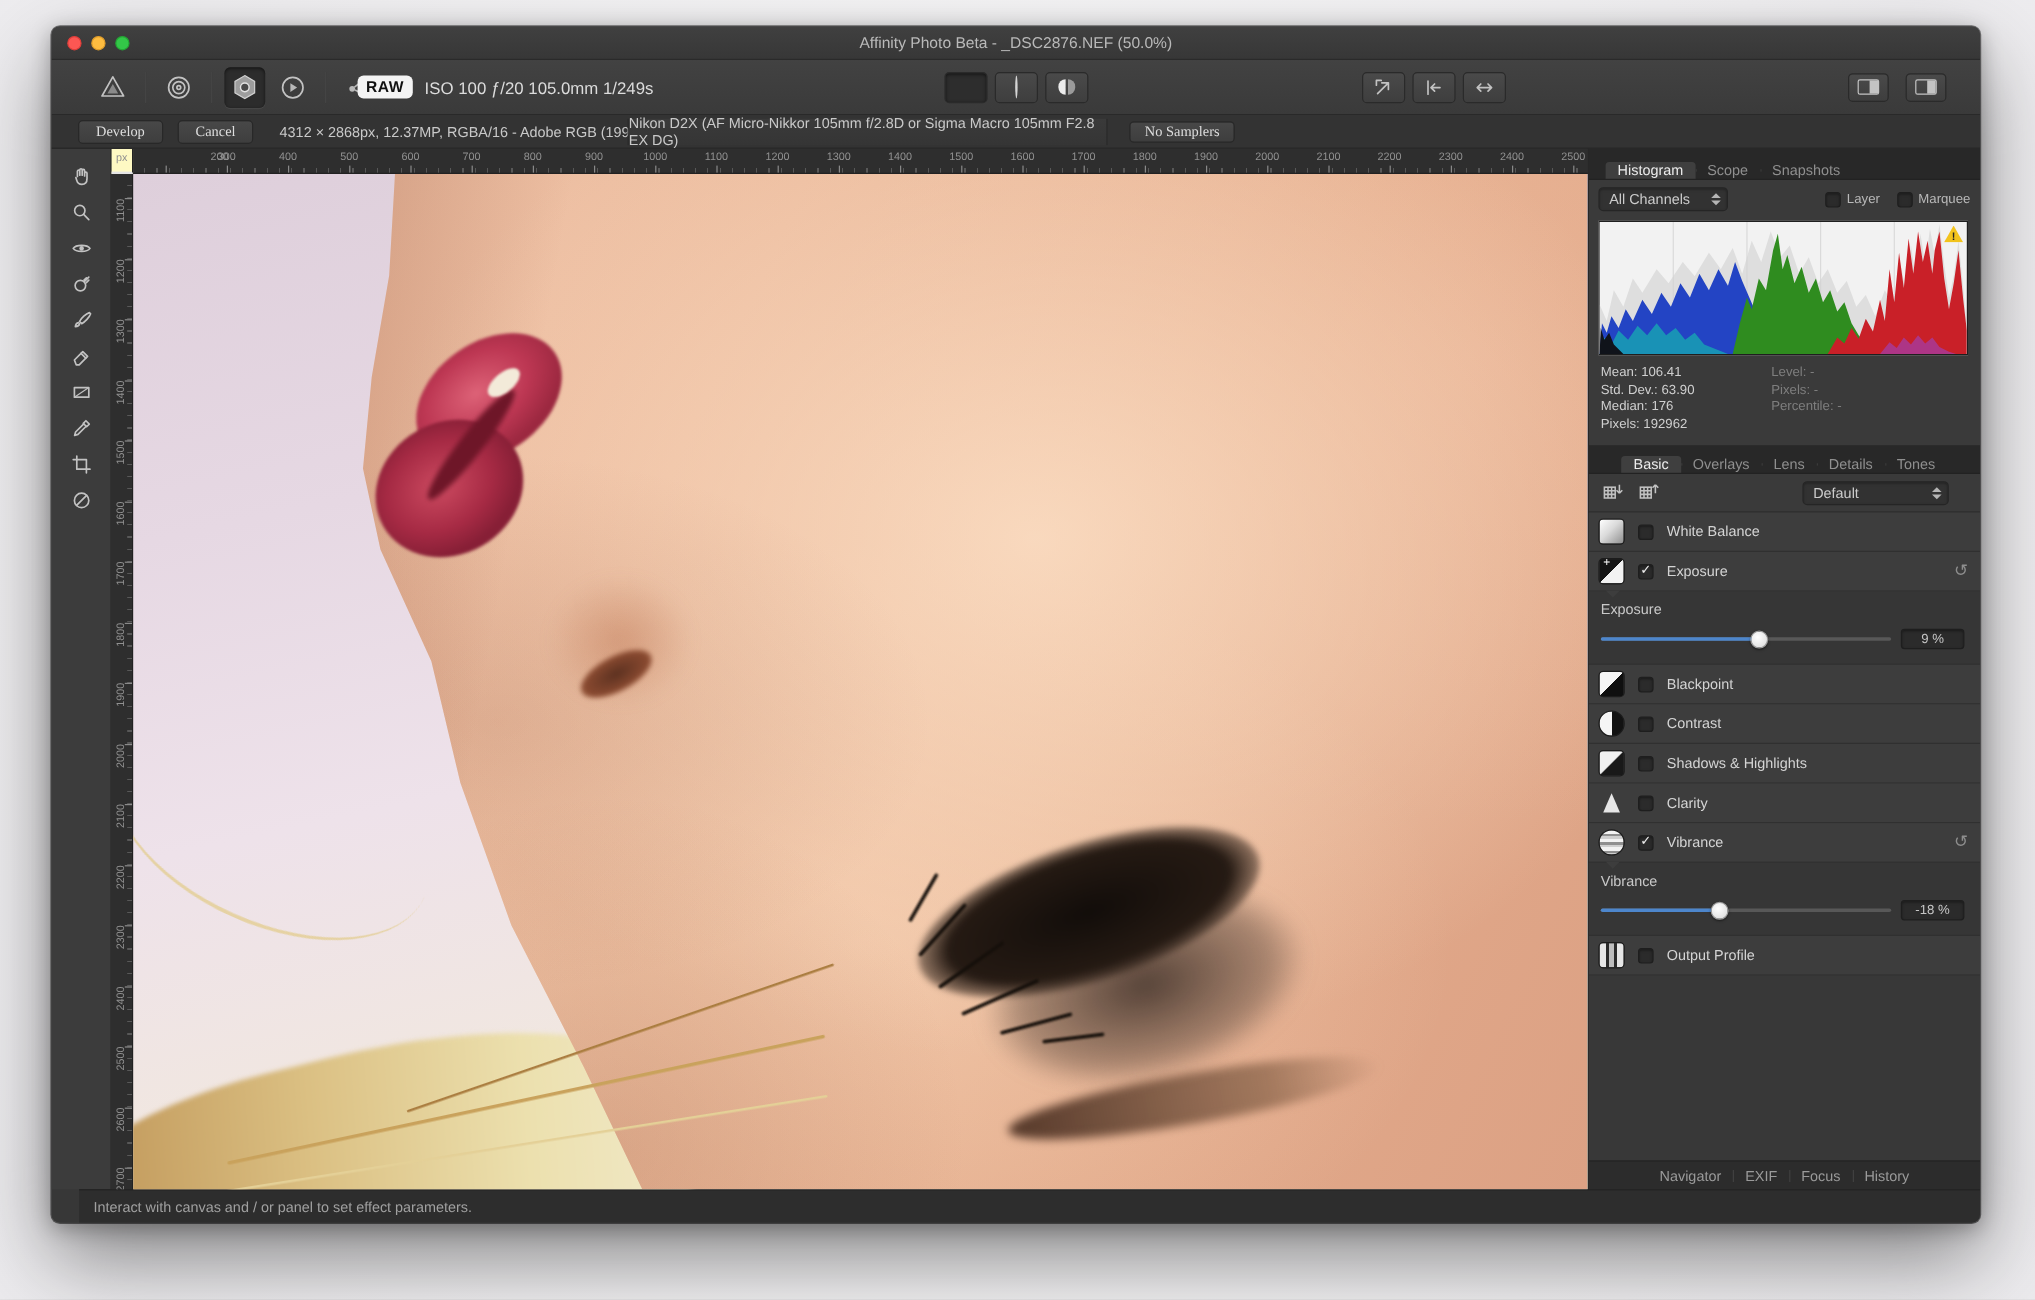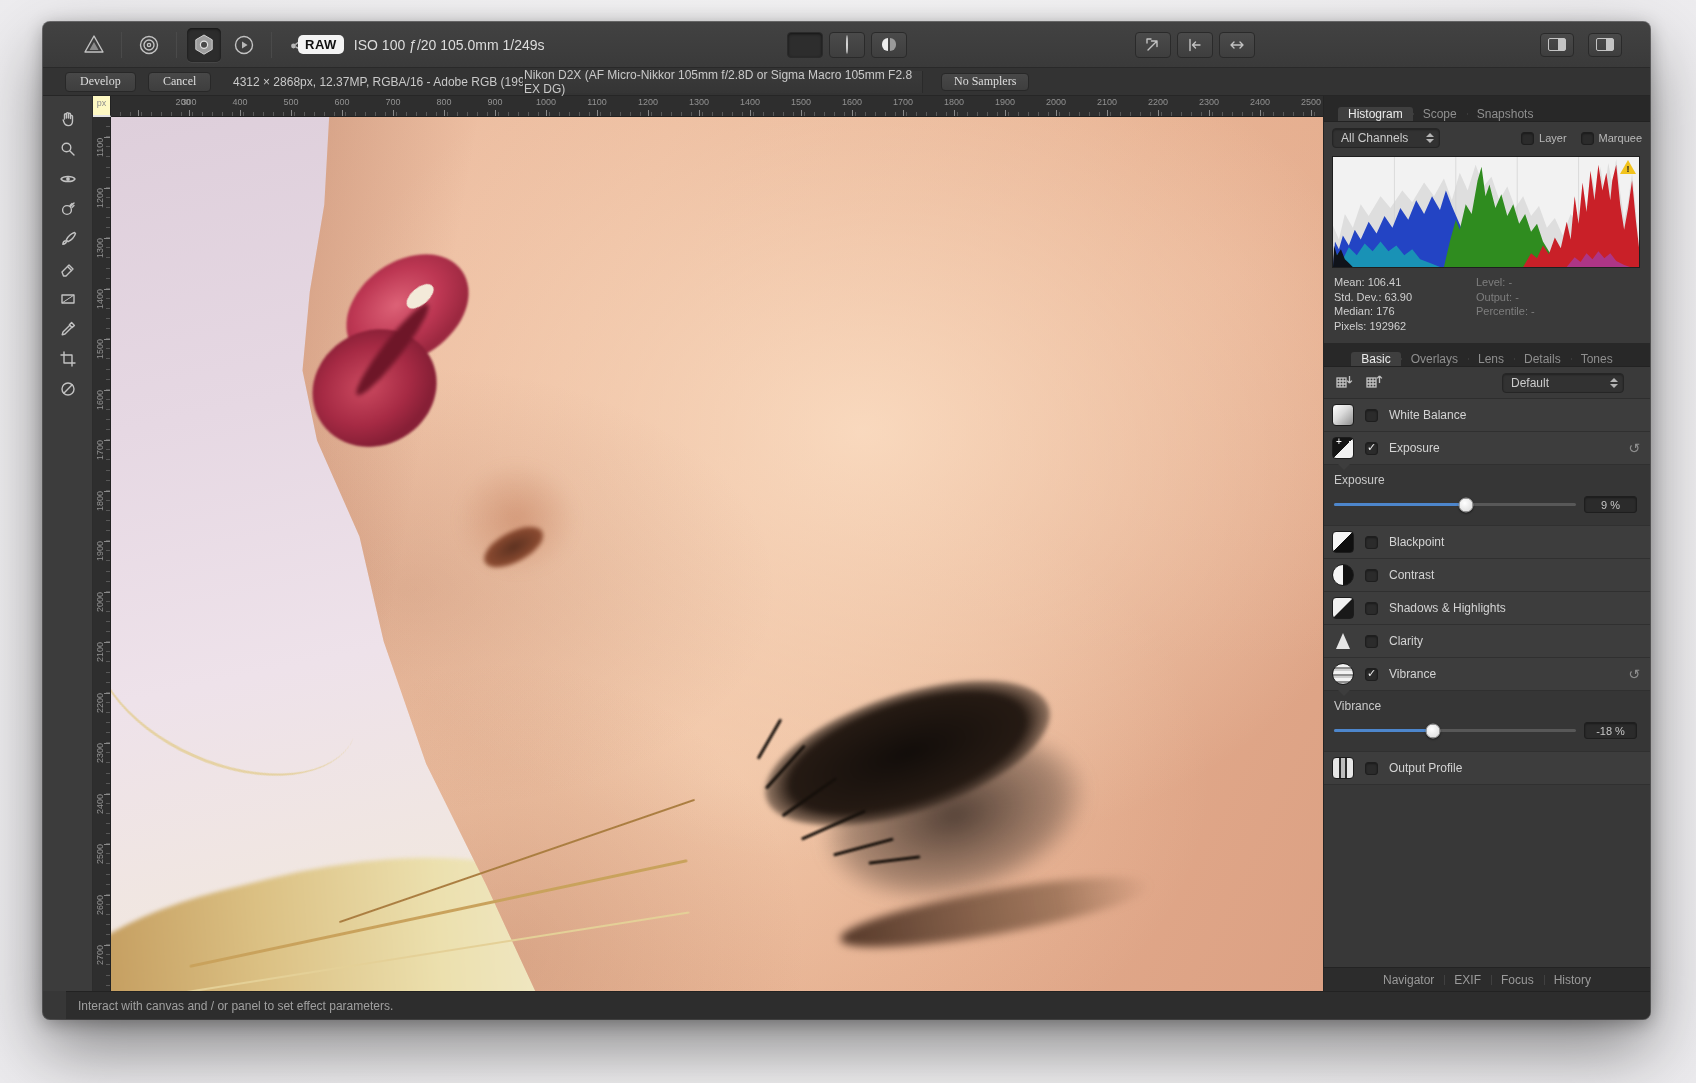--- a/index.html
+++ b/index.html
@@ -216,20 +216,28 @@
   .status-bar { height:28px; flex:0 0 28px; background:#2d2d2d; border-top:1px solid #222;
     display:flex; align-items:center; padding-left:12px; font-size:12px; color:#a0a0a0;margin-left:23px; }
 
   svg.glyph { display:block; }
 </style>
 </head>
 <body>
 
 <div class="window">
 
+  <div class="titlebar">
+    <div class="traffic">
+      <span class="tl red"></span>
+      <span class="tl yel"></span>
+      <span class="tl grn"></span>
+    </div>
+    <span class="title-text">Affinity Photo Beta - _DSC2876.NEF (50.0%)</span>
+  </div>
 
   <div class="main-toolbar">
     <div class="persona-group" id="persona-group">
         <div class="persona-btn">
           <span>
             <svg class="glyph" width="24" height="24" viewBox="0 0 24 24">
               <path d="M12 3L21 19H3Z" stroke="#c2c2c2" stroke-width="1.4" fill="none" stroke-linecap="round" stroke-linejoin="round"></path>
               <path d="M12 9l4.5 8h-9Z" fill="#8a8a8a"></path>
             </svg>
           </span>
@@ -609,21 +617,21 @@
 
       <div class="hist-stats">
         <div class="stats-left" id="stats-left">
             <div>Mean: 106.41</div>
             <div>Std. Dev.: 63.90</div>
             <div>Median: 176</div>
             <div>Pixels: 192962</div>
           </div>
         <div class="stats-right" id="stats-right">
             <div>Level: -</div>
-            <div>Output: -</div>
+            <div>Pixels: -</div>
             <div>Percentile: -</div>
           </div>
       </div>
 
       <div class="tabbar mid" id="basic-tabs">
           <span class="tab active">Basic</span>
           <span class="tab">Overlays</span>
           <span class="tab">Lens</span>
           <span class="tab">Details</span>
           <span class="tab">Tones</span>

